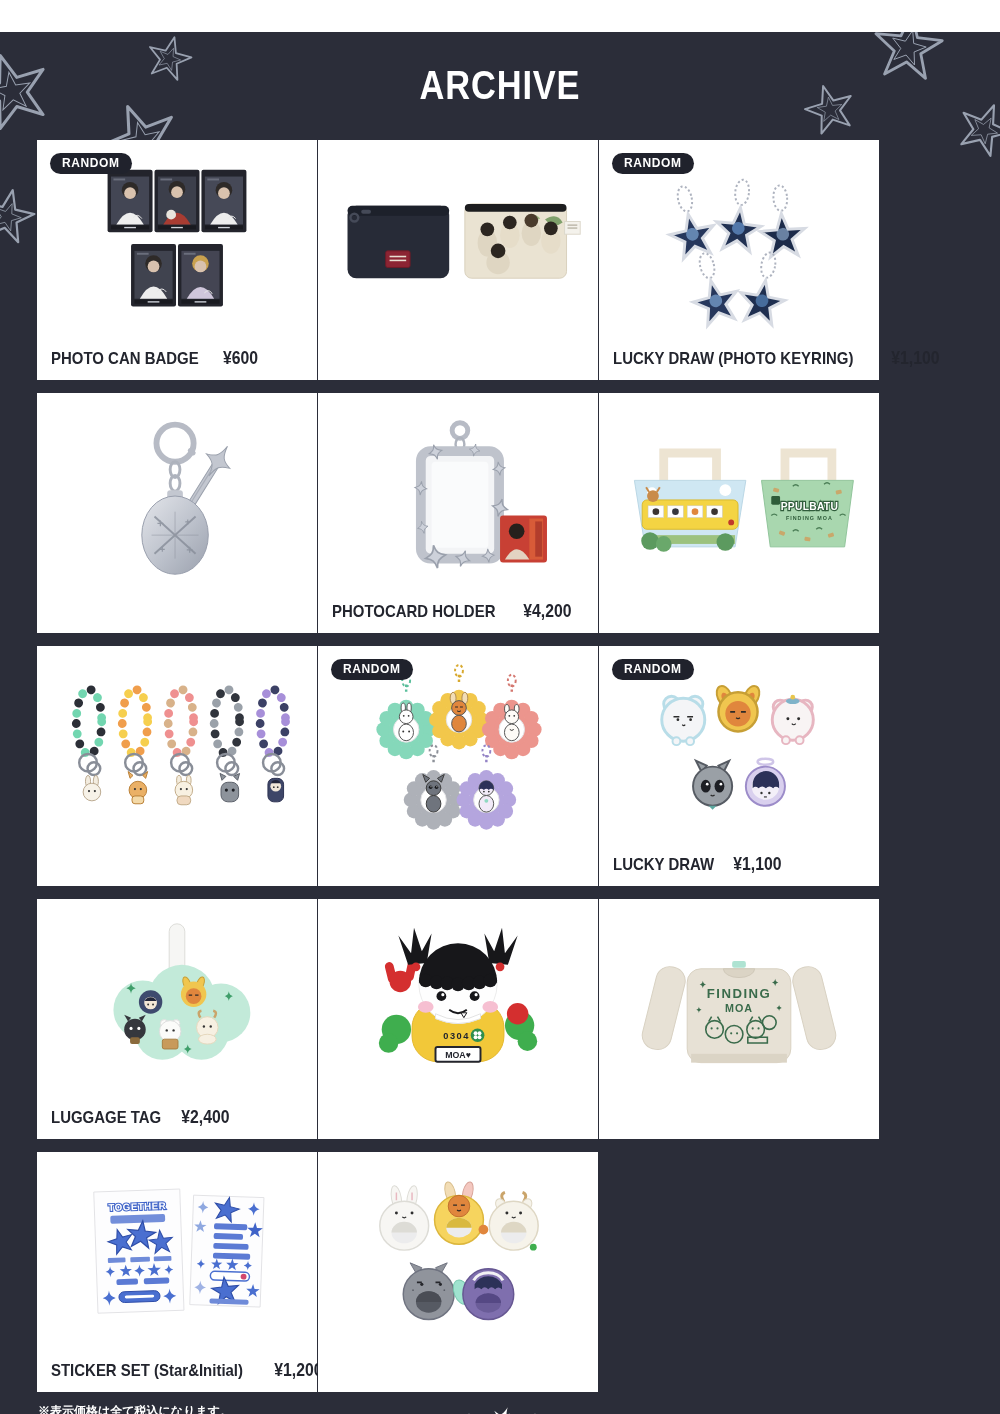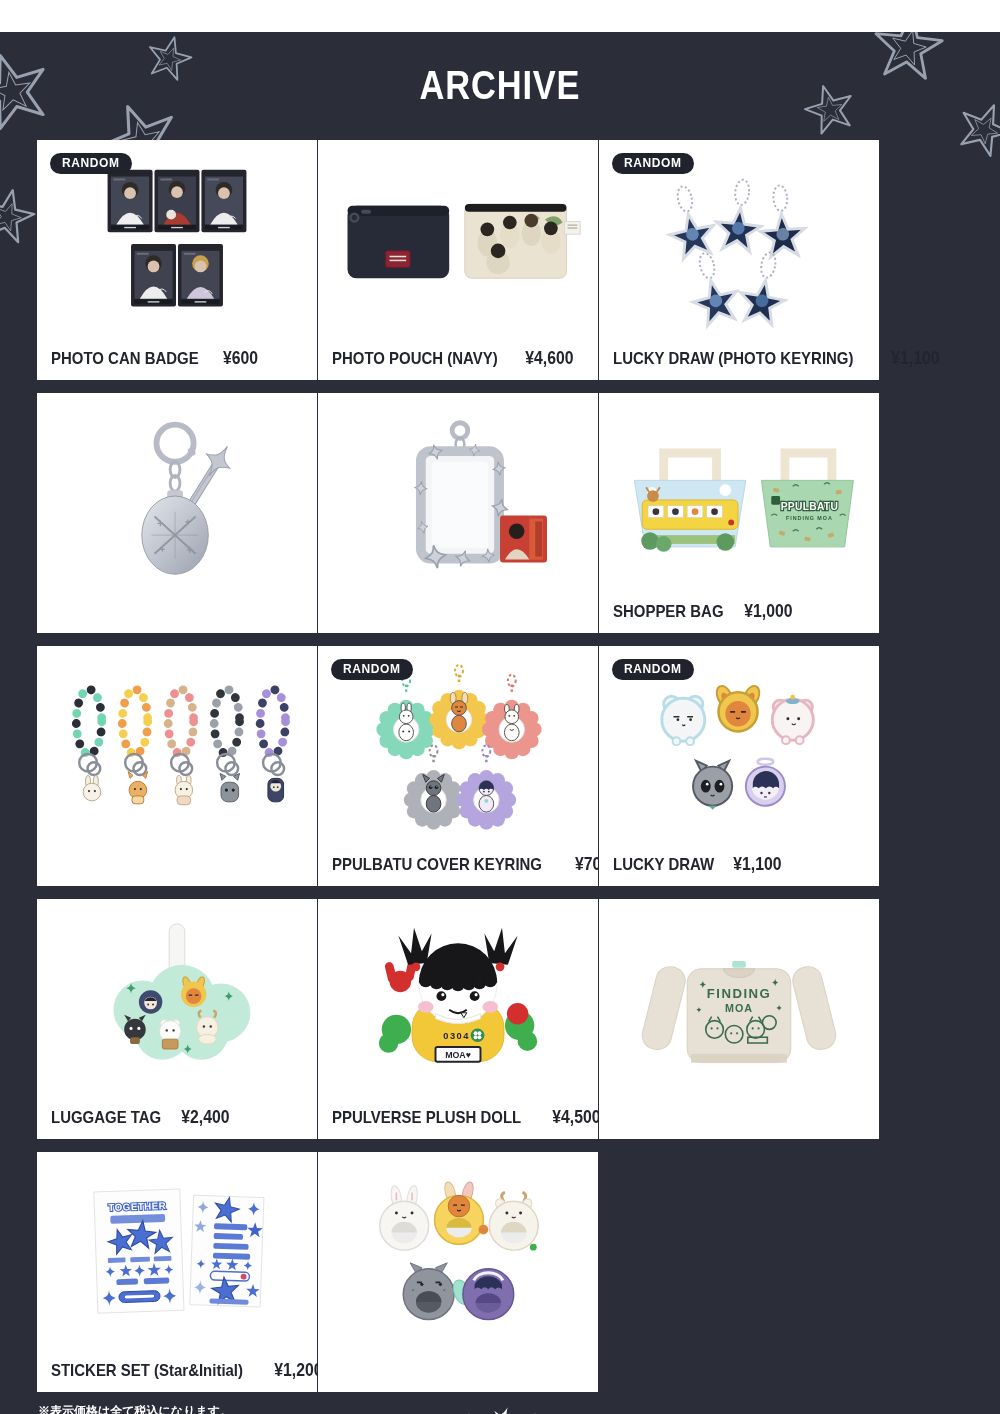--- a/index.html
+++ b/index.html
@@ -161,24 +161,20 @@
             <circle cx="210" cy="61" r="7" fill="#4a3b2c"></circle>
         <ellipse cx="230" cy="82" rx="10" ry="13" fill="#e6ddc9"></ellipse>
             <circle cx="230" cy="69" r="7" fill="#2c2620"></circle>
         <ellipse cx="176" cy="104" rx="12" ry="12" fill="#dfd6c2"></ellipse>
             <circle cx="176" cy="92" r="7.5" fill="#2c2620"></circle>
         <rect x="244" y="62" width="16" height="13" fill="#f4f2ec" stroke="#dcd8cc"></rect>
         <rect x="247" y="65" width="10" height="1.4" fill="#b9b4a6"></rect>
             <rect x="247" y="68" width="10" height="1.4" fill="#b9b4a6"></rect>
       </svg>
     </div>
-    <div class="caption">
-          <span class="pname">PHOTO POUCH (NAVY)</span>
-          <span class="pprice">¥4,600</span>
-        </div>
   </div>
 
   <div class="card">
     <span class="badge">RANDOM</span>
     <div class="art">
       <svg viewBox="0 0 270 170">
         <g>
           <g transform="translate(88,78) rotate(-12)">
                 <ellipse cx="0" cy="-40" rx="7" ry="13" fill="none" stroke="#aeb3bf" stroke-width="2" stroke-dasharray="2.2 2.4"></ellipse>
                 <polygon points="0,-24 5.7,-7.8 22.8,-7.4 9.1,3 14.1,19.4 0,9.6 -14.1,19.4 -9.1,3 -22.8,-7.4 -5.7,-7.8" fill="#26375c" stroke="#d7dbe3" stroke-width="3"></polygon>
@@ -259,20 +255,24 @@
         </g>
         <g transform="translate(178,104)">
           <rect width="48" height="48" rx="3" fill="#c84034"></rect>
           <rect x="30" y="3" width="14" height="42" fill="#e06a3a" opacity=".65"></rect>
           <circle cx="17" cy="16" r="8" fill="#26201c"></circle>
           <path d="M5,45 Q17,24 30,45 Z" fill="#e3d3c2"></path>
           <rect x="36" y="6" width="7" height="36" fill="#8c1f1f" opacity=".5"></rect>
         </g>
       </svg>
     </div>
+    <div class="caption">
+          <span class="pname">PHOTOCARD HOLDER</span>
+          <span class="pprice">¥4,200</span>
+        </div>
   </div>
 
   <div class="card">
     <div class="art">
       <svg viewBox="0 0 270 170">
         <path d="M58,68 L58,40 L112,40 L112,68" fill="none" stroke="#ede4d2" stroke-width="9"></path>
         <path d="M28,68 L142,68 L131,136 L39,136 Z" fill="#cfe7f3" stroke="#b9d6e4"></path>
         <circle cx="46" cy="80" r="5" fill="#fff"></circle>
             <circle cx="121" cy="78" r="6" fill="#fff"></circle>
         <rect x="36" y="88" width="98" height="30" rx="5" fill="#f4d443" stroke="#d9b92e"></rect>
@@ -308,24 +308,20 @@
         <g stroke="#4a7d55" stroke-width="1.4" fill="none">
           <path d="M190,74 q3,-3 6,0"></path>
               <path d="M222,72 q3,-3 6,0"></path>
               <path d="M168,104 q3,-3 6,0"></path>
           <path d="M238,104 q3,-3 6,0"></path>
               <path d="M190,120 q3,-3 6,0"></path>
               <path d="M214,118 q3,-3 6,0"></path>
         </g>
       </svg>
     </div>
-    <div class="caption">
-          <span class="pname">SHOPPER BAG</span>
-          <span class="pprice">¥1,000</span>
-        </div>
   </div>
 
   <div class="card">
     <div class="art">
       <svg viewBox="0 0 270 170">
         <g>
           <g transform="translate(45,22)">
             <ellipse cx="0" cy="34" rx="13" ry="33" fill="none" stroke="#72d6b0" stroke-width="9" stroke-linecap="round" stroke-dasharray="0.1 20.9"></ellipse>
             <ellipse cx="0" cy="34" rx="13" ry="33" fill="none" stroke="#2c2f37" stroke-width="9" stroke-linecap="round" stroke-dasharray="0.1 20.9" stroke-dashoffset="10.5"></ellipse>
             <circle cx="-1" cy="76" r="9" fill="none" stroke="#898e98" stroke-width="2.5"></circle>
@@ -533,24 +529,20 @@
             <circle cy="-12" r="7.5" fill="#f1eaf8" stroke="#555" stroke-width="1"></circle>
             <path d="M-7.5,-12 a7.5,7.5 0 0 1 15,0 l0,2 q-3,-2.5 -5,0 q-2.5,-2.5 -5,0 q-3,-2.5 -5,0 z" fill="#2c3158"></path>
             <ellipse cy="4" rx="7.5" ry="8.5" fill="#f1eaf8" stroke="#555" stroke-width="1"></ellipse>
                 <circle cy="1" r="2" fill="#8fd9c2"></circle>
             <circle cx="-2.5" cy="-8.5" r="0.9" fill="#333"></circle>
                 <circle cx="2.5" cy="-8.5" r="0.9" fill="#333"></circle>
           </g>
         </g>
       </svg>
     </div>
-    <div class="caption">
-          <span class="pname">PPULBATU COVER KEYRING</span>
-          <span class="pprice">¥700</span>
-        </div>
   </div>
 
   <div class="card">
     <span class="badge">RANDOM</span>
     <div class="art">
       <svg viewBox="0 0 270 170">
         <g>
           <g transform="translate(78,54)">
             <circle cx="-12" cy="-16" r="8" fill="#f4f5f7" stroke="#b8dde8" stroke-width="3"></circle>
                 <circle cx="12" cy="-16" r="8" fill="#f4f5f7" stroke="#b8dde8" stroke-width="3"></circle>
@@ -716,24 +708,20 @@
         <text x="120" y="122" font-size="9.5" font-weight="bold" fill="#23252e" letter-spacing="1.5">0304</text>
         <circle cx="155" cy="118" r="7" fill="#2f8f4e"></circle>
         <circle cx="153" cy="116" r="2" fill="#fff"></circle>
             <circle cx="157" cy="116" r="2" fill="#fff"></circle>
             <circle cx="153" cy="120" r="2" fill="#fff"></circle>
             <circle cx="157" cy="120" r="2" fill="#fff"></circle>
         <rect x="112" y="130" width="46" height="15" rx="2" fill="#fff" stroke="#23252e" stroke-width="2"></rect>
         <text x="135" y="141.5" text-anchor="middle" font-size="9" font-weight="bold" fill="#23252e">MOA♥</text>
       </svg>
     </div>
-    <div class="caption">
-          <span class="pname">PPULVERSE PLUSH DOLL</span>
-          <span class="pprice">¥4,500</span>
-        </div>
   </div>
 
   <div class="card">
     <div class="art">
       <svg viewBox="0 0 270 170">
         <rect x="52" y="52" width="30" height="86" rx="14" transform="rotate(14 82 56)" fill="#e7e1d5" stroke="#d8d1c2"></rect>
         <rect x="188" y="52" width="30" height="86" rx="14" transform="rotate(-14 188 56)" fill="#e7e1d5" stroke="#d8d1c2"></rect>
         <rect x="82" y="50" width="106" height="96" rx="14" fill="#e7e1d5" stroke="#d8d1c2"></rect>
         <rect x="86" y="137" width="98" height="9" fill="#dbd4c5"></rect>
         <path d="M119,50 a16,9 0 0 0 32,0 z" fill="#dbd4c5" stroke="#cfc8b8"></path>

